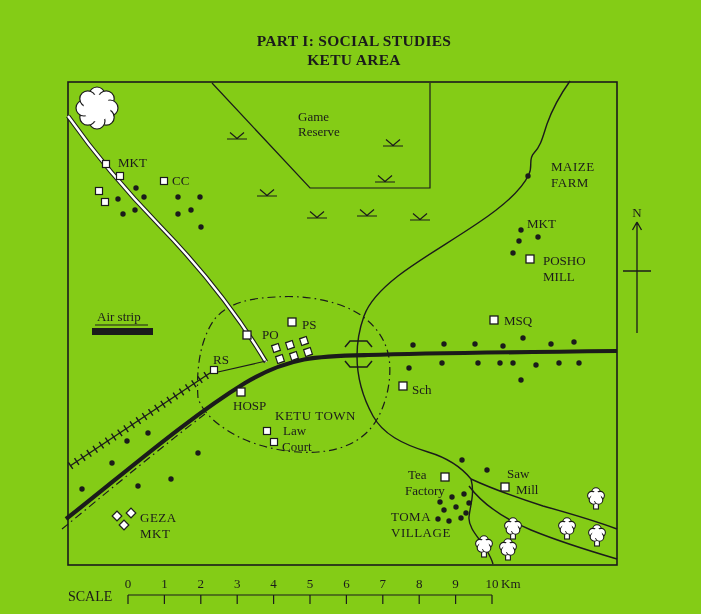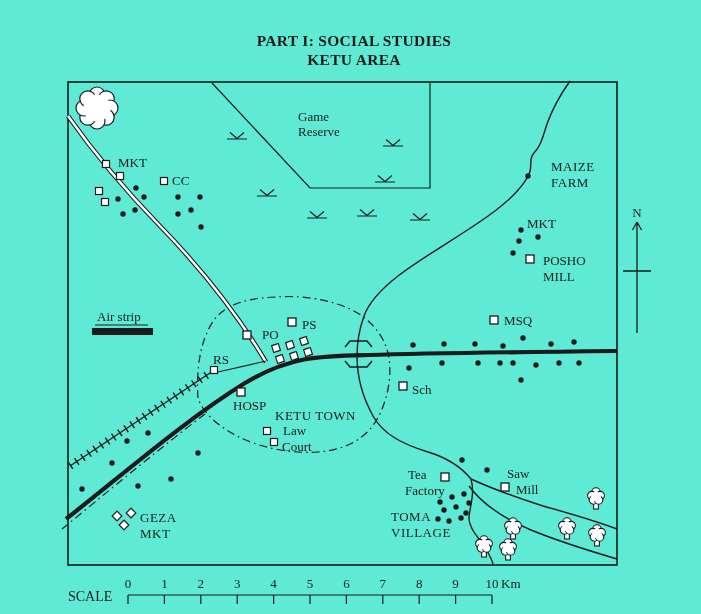--- a/index.html
+++ b/index.html
@@ -1,16 +1,16 @@
 <!DOCTYPE html>
 <html><head>
 <meta charset="utf-8">
 <style>
   html,body{margin:0;padding:0;background:#ffffff;}
-  .page{position:relative;width:701px;height:614px;background:#5eead4;overflow:hidden;}
+  .page{position:relative;width:701px;height:614px;background:#84cc16;overflow:hidden;}
   svg{position:absolute;left:0;top:0;}
   text{font-family:"Liberation Serif","DejaVu Serif",serif;fill:#1b1b1b;}
   .title{font-size:15.5px;font-weight:bold;letter-spacing:.3px;}
   .lbl{font-size:13px;}
   .lblsp{font-size:13px;letter-spacing:.5px;}
   .tick{font-size:13px;}
   .ink{stroke:#1b1b1b;fill:none;}
 </style>
 </head>
 <body>

